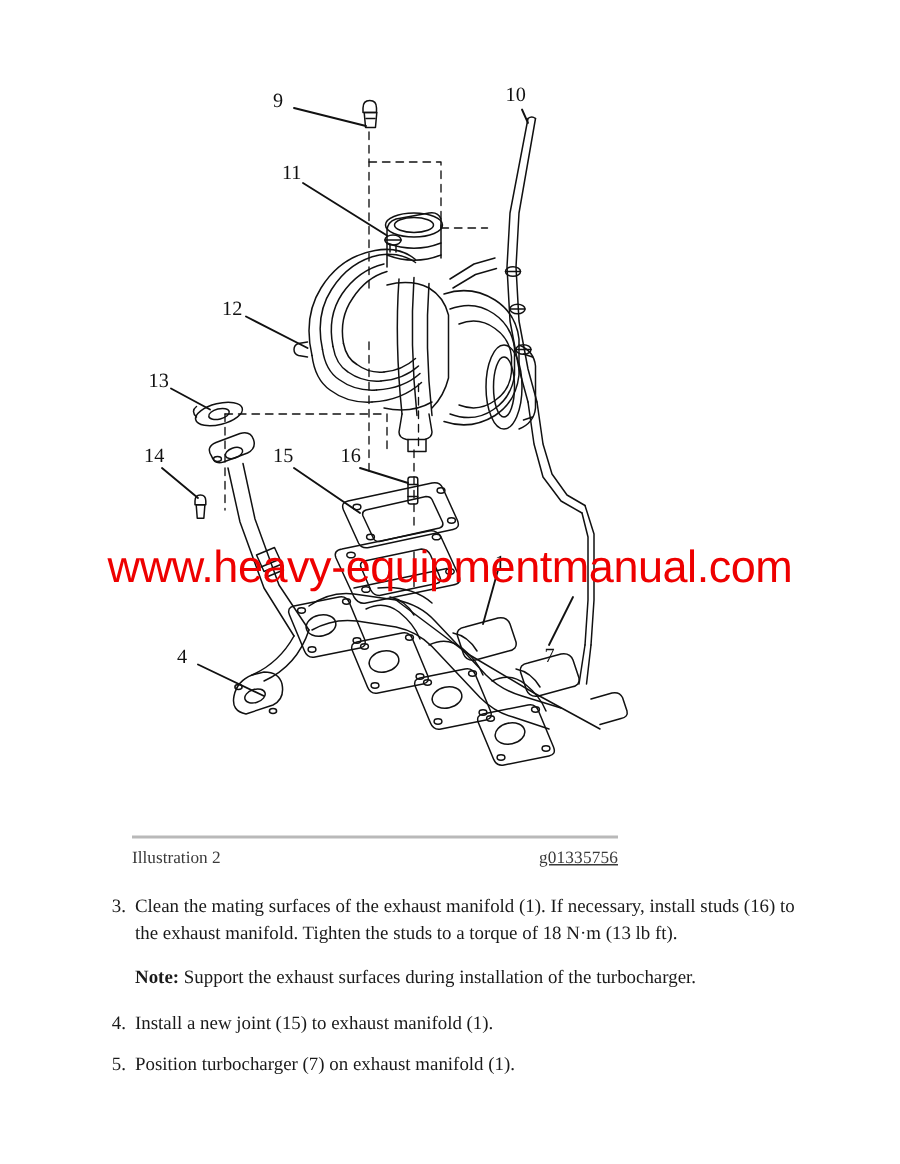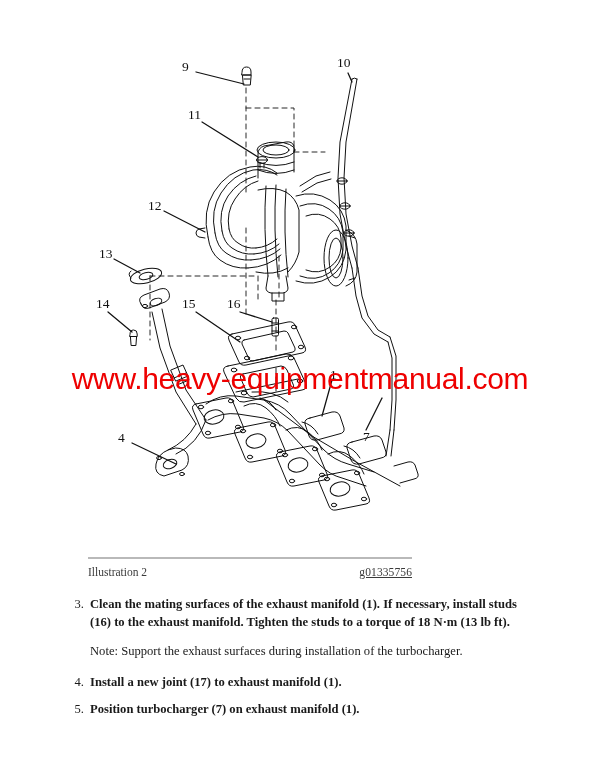--- a/index.html
+++ b/index.html
@@ -88,29 +88,28 @@
     margin-bottom: 9px;
   }
   .step .num {
     width: 22px;
     flex: 0 0 22px;
     text-align: right;
     padding-right: 6px;
   }
   .step .body {
     flex: 1 1 auto;
-    font-weight: bold;
   }
   .note {
     margin: 11px 0 13px 28px;
     font-size: 12.6px;
     line-height: 1.42;
   }
   .note b {
-    font-weight: normal;
+    font-weight: bold;
   }
 </style>
 </head>
 <body>
 
 <div id="illustration">
   <svg viewBox="0 0 600 548" xmlns="http://www.w3.org/2000/svg">
     <g fill="none" stroke="#111111" stroke-width="1" stroke-linecap="round" stroke-linejoin="round">
 
       <g stroke-dasharray="5 4" stroke-width="0.9">
@@ -359,21 +358,21 @@
     <span class="num">3.</span>
     <span class="body">Clean the mating surfaces of the exhaust manifold (1). If necessary, install studs (16) to the exhaust manifold. Tighten the studs to a torque of 18 N·m (13 lb ft).</span>
   </div>
 
   <div class="note">
     <b>Note:</b><span> Support the exhaust surfaces during installation of the turbocharger.</span>
   </div>
 
   <div class="step">
     <span class="num">4.</span>
-    <span class="body">Install a new joint (17) to exhaust manifold (1).</span>
+    <span class="body">Install a new joint (15) to exhaust manifold (1).</span>
   </div>
 
   <div class="step">
     <span class="num">5.</span>
     <span class="body">Position turbocharger (7) on exhaust manifold (1).</span>
   </div>
 
 </div>
 
 </body></html>

